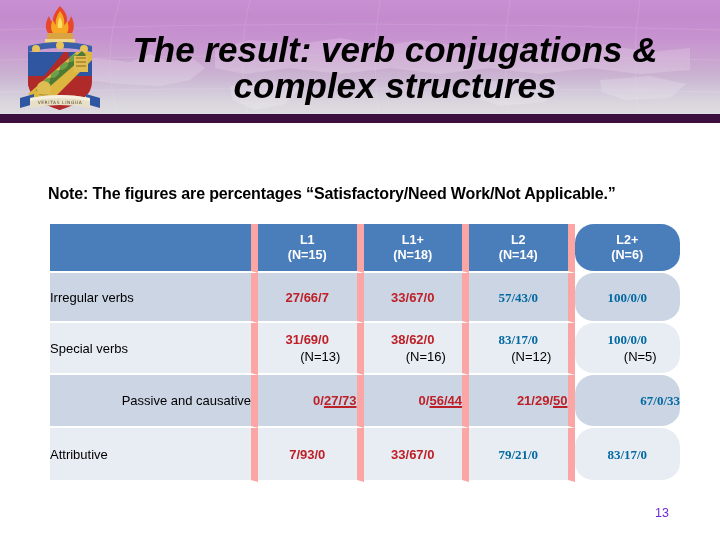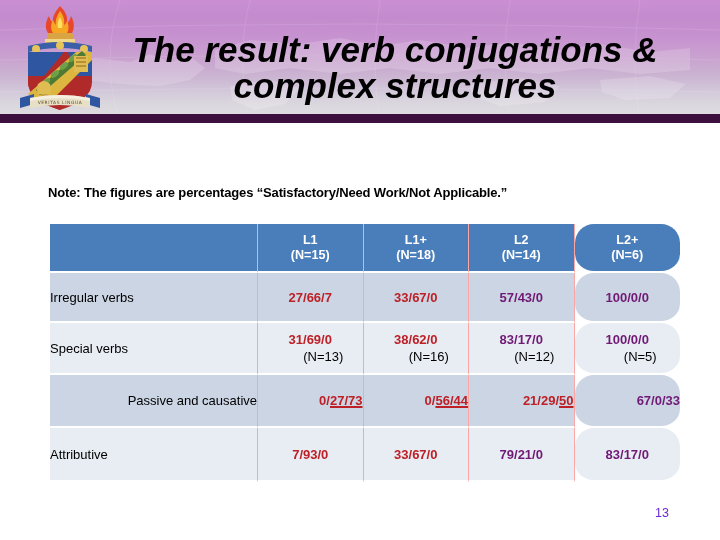--- a/index.html
+++ b/index.html
@@ -83,21 +83,21 @@
     top: 2px;
     width: 92px;
     height: 118px;
   }
 
   
   #note {
     position: absolute;
     left: 48px;
     top: 185px;
-    font-size: 13px;
+    font-size: 16px;
     font-weight: bold;
     color: #000000;
     white-space: nowrap;
     letter-spacing: -0.15px;
   }
 
   
   #data-table {
     position: absolute;
     left: 50px;
@@ -108,21 +108,21 @@
     table-layout: fixed;
   }
   #data-table col.c0 { width: 208px; }
   #data-table col.cN { width: 105.5px; }
 
   #data-table th,
   #data-table td {
     padding: 0;
     margin: 0;
     vertical-align: middle;
-    border-right: 1px solid #fca5a5;
+    border-right: 7px solid #fca5a5;
     border-bottom: 2px solid #ffffff;
   }
   #data-table th:last-child,
   #data-table td:last-child { border-right: none; border-radius: 19px; }
 
   thead th {
     background: #4a7ebb;
     color: #ffffff;
     height: 47px;
     font-size: 12.6px;
@@ -151,21 +151,21 @@
     line-height: 17px;
   }
   td.val .sub {
     display: block;
     color: #000000;
     font-weight: normal;
     font-size: 13px;
     padding-left: 26px;
   }
   .v-red  { color: #bd2026; }
-  .v-blue { color: #701a75; }
+  .v-blue { color: #0369a1; font-family: Liberation Serif, serif; }
   .u      { text-decoration: underline; text-decoration-thickness: 2px; }
 
   tr.r1 td { height: 48px; }
   tr.r2 td { height: 50px; }
   tr.r3 td { height: 51px; text-align: right; }
   tr.r4 td { height: 52px; }
 
   
   #page-number {
     position: absolute;

